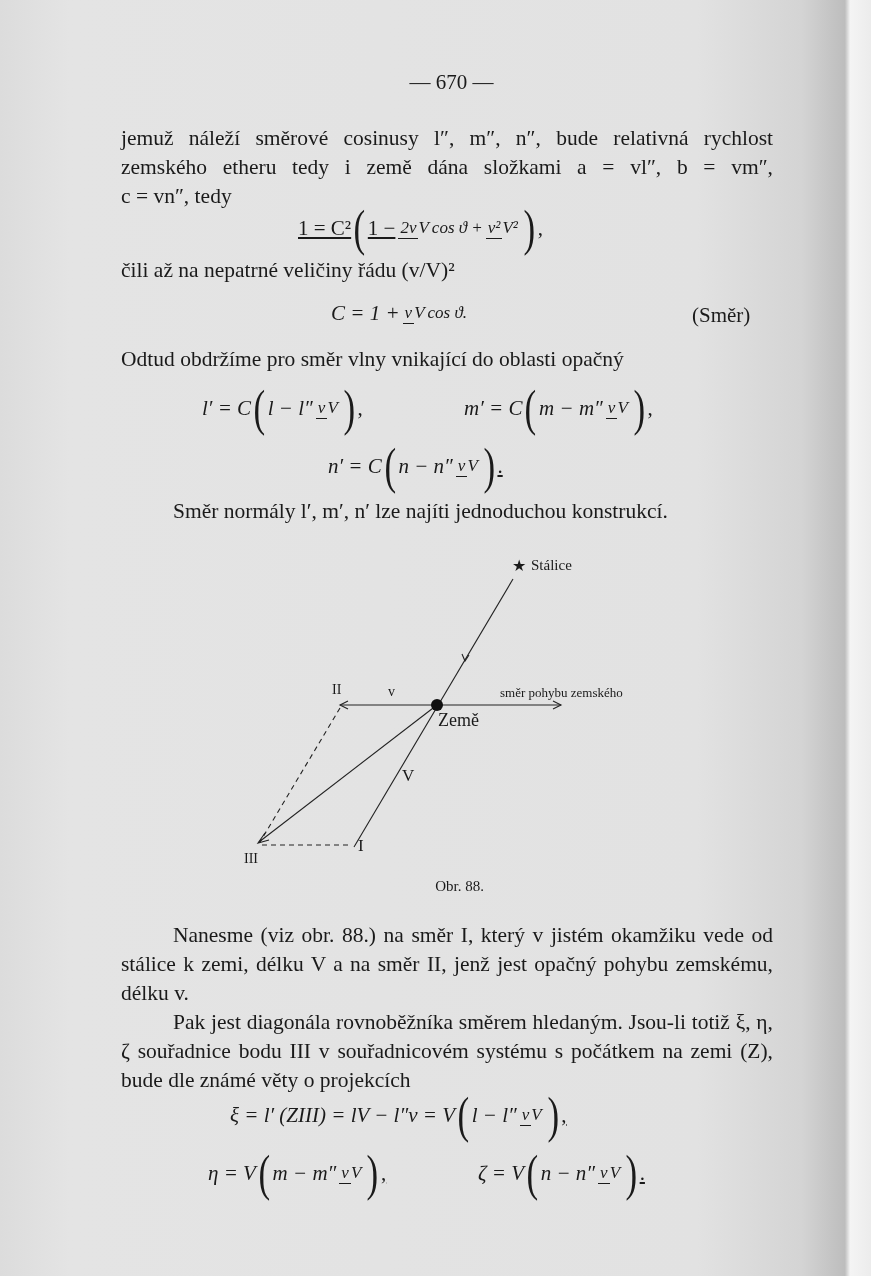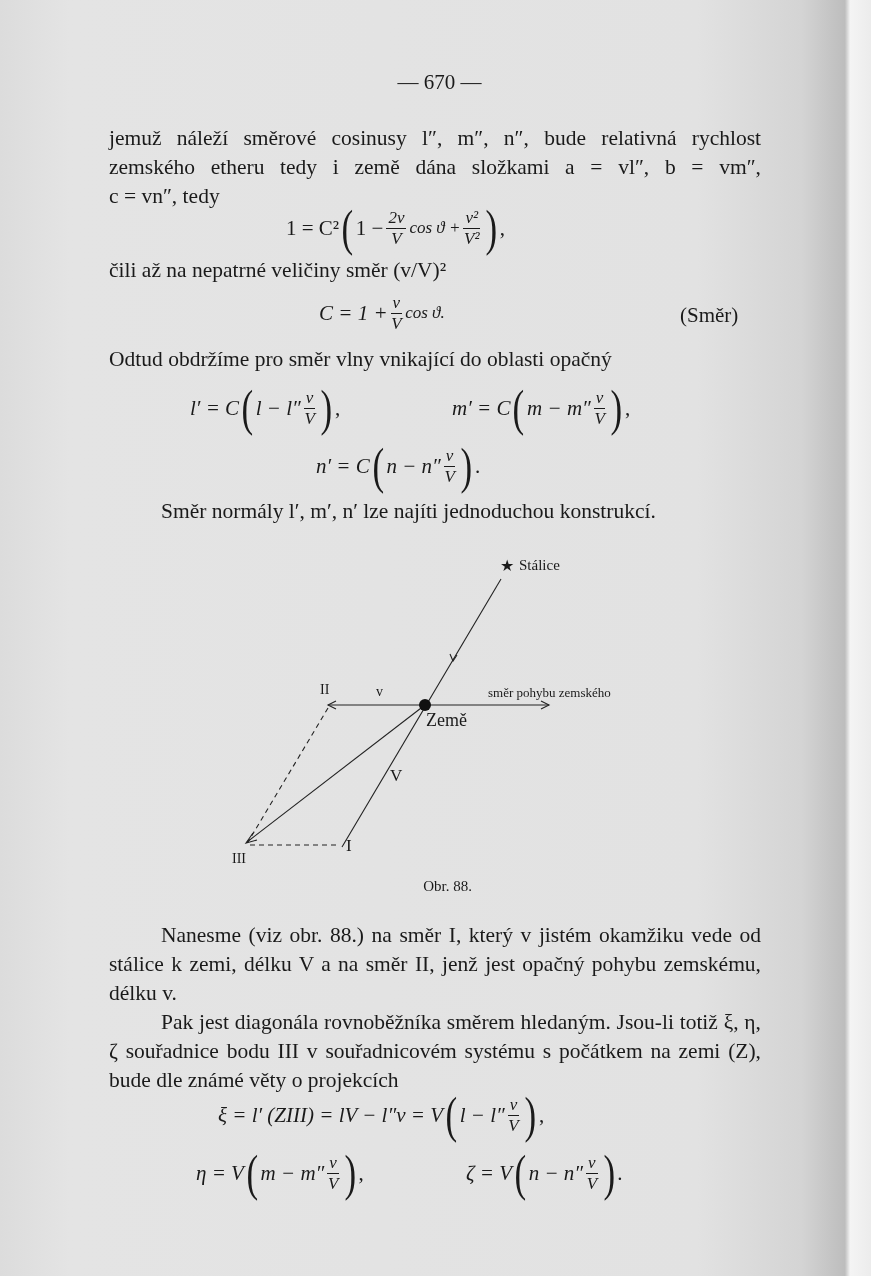--- a/index.html
+++ b/index.html
@@ -2,30 +2,30 @@
 <html><head>
 <meta charset="utf-8">
 <style>
   html, body { margin: 0; padding: 0; }
   body {
     width: 871px; height: 1276px; position: relative; overflow: hidden;
     background: linear-gradient(to right, #dcdcdc 0%, #e4e4e4 8%, #e2e2e2 80%, #d4d4d4 92%, #bdbdbd 97%, #f4f4f4 97.6%, #ececec 100%);
     font-family: "Liberation Serif", "DejaVu Serif", serif;
     color: #1a1a1a;
   }
-  .page { position: absolute; left: 4px; top: 0; width: 799px; height: 1276px; }
+  .page { position: absolute; left: 16px; top: 0; width: 799px; height: 1276px; }
   .pnum { position: absolute; top: 70px; left: 0; width: 871px; text-align: center; font-size: 21px; padding-left: 0; }
   .pnum span { display: inline-block; margin-left: 0; }
   .p { position: absolute; left: 105px; width: 652px; font-size: 21.5px; line-height: 29px; text-align: justify; }
   .p.last { text-align-last: left; }
   .p.just { text-align-last: justify; }
   .indent { text-indent: 52px; }
   .eq { position: absolute; font-size: 21px; white-space: nowrap; font-style: italic; display: flex; align-items: center; }
-  .eq .up { font-style: normal; }
-  .frac { display: inline-flex; flex-direction: column; align-items: center; vertical-align: middle; margin: 0 3px; font-size: 17px; line-height: 20px; }
+  .eq .up { font-style: normal; text-decoration: underline; }
+  .frac { display: inline-flex; flex-direction: row; vertical-align: middle; margin: 0 3px; font-size: 17px; line-height: 20px; }
   .frac .num { border-bottom: 1.4px solid #1a1a1a; padding: 0 2px; }
   .paren { font-size: 50px; font-style: normal; font-weight: 300; line-height: 50px; transform: scaleX(0.7); display: inline-block; }
   .tag { position: absolute; font-size: 21px; }
   .diagram { position: absolute; left: 220px; top: 548px; width: 440px; height: 330px; }
   .caption { position: absolute; top: 878px; left: 0; width: 871px; text-align: center; font-size: 15px; padding-left: 8px; }
   .dlabel { position: absolute; font-size: 13px; white-space: nowrap; }
 </style>
 </head>
 <body>
 
@@ -47,21 +47,21 @@
       </span>
     <span style="font-size:17px;">cos ϑ +</span>
     <span class="frac">
         <span class="num">v²</span>
         <span>V²</span>
       </span>
     <span class="paren">)</span>
     <span class="up">,</span>
   </div>
 
-  <div class="p last" style="top:256px;">čili až na nepatrné veličiny směr (v/V)²</div>
+  <div class="p last" style="top:256px;">čili až na nepatrné veličiny řádu (v/V)²</div>
 
   <div class="eq" style="left:315px; top:285px; height:56px;">
     <span>C = 1 +</span>
     <span class="frac">
         <span class="num">v</span>
         <span>V</span>
       </span>
     <span style="font-size:17px;">cos ϑ.</span>
   </div>
   <div class="tag" style="left:676px; top:303px;">(Směr)</div>

